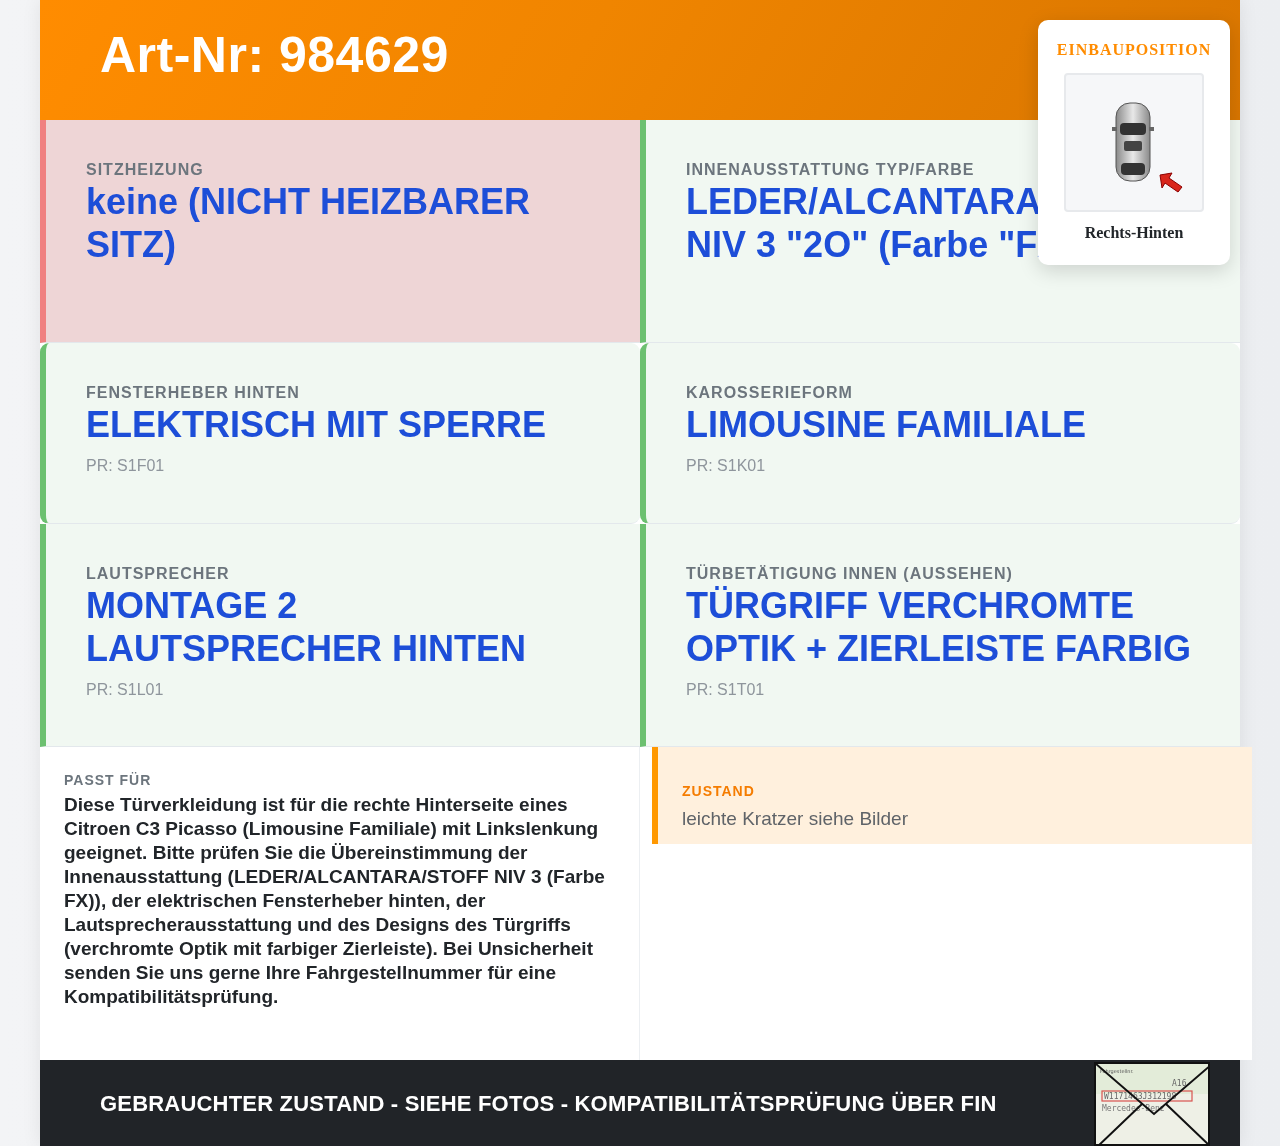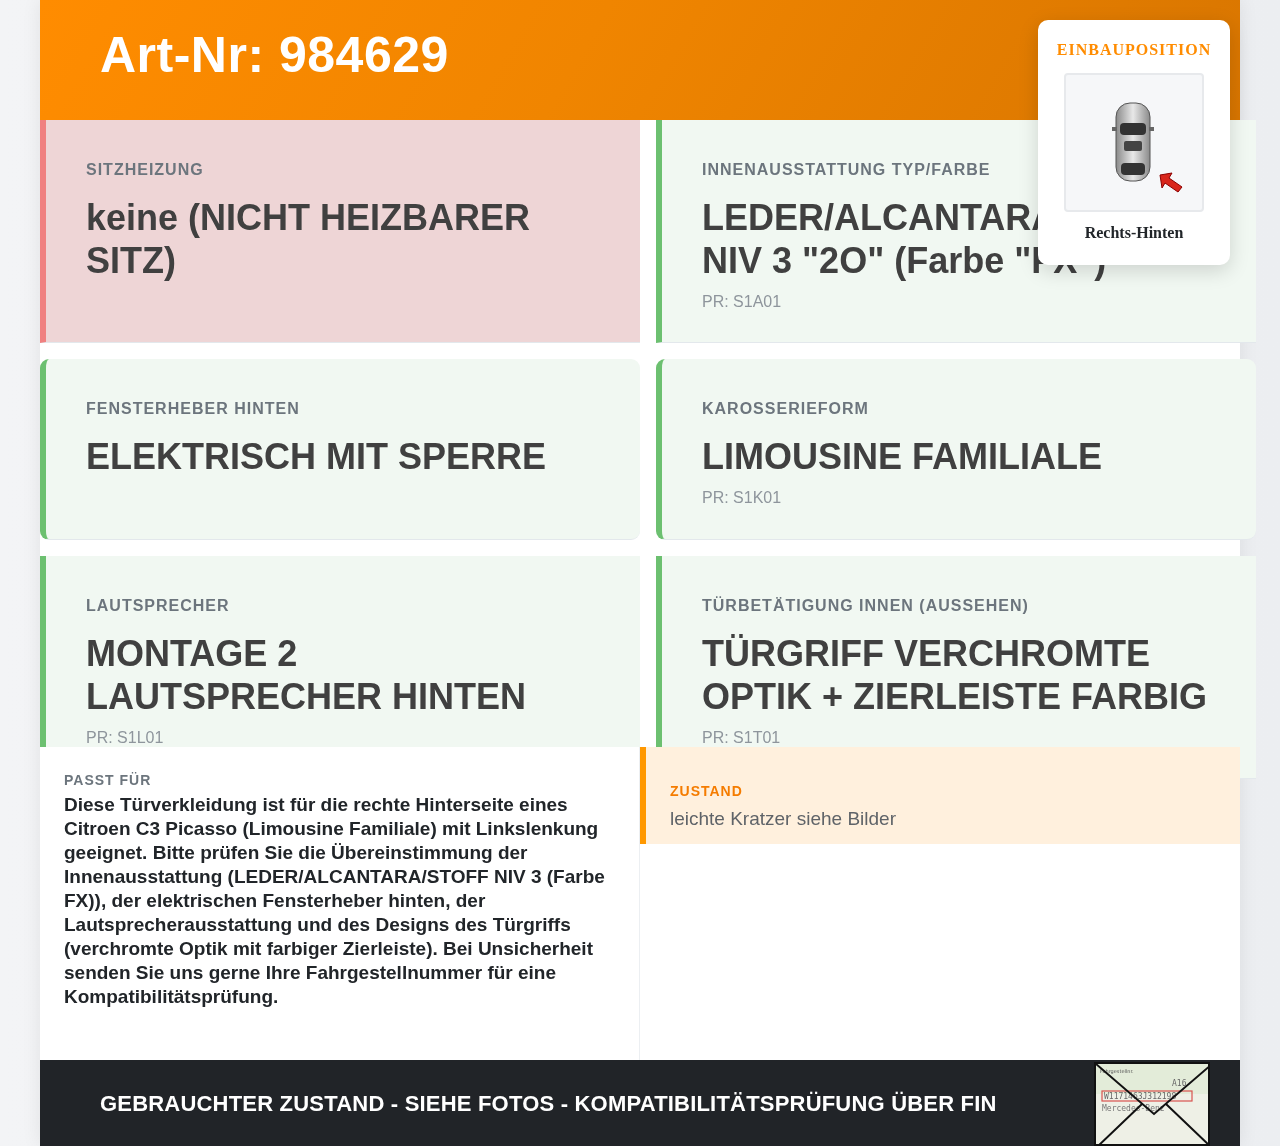--- a/index.html
+++ b/index.html
@@ -18,44 +18,44 @@
       position: absolute; left: 0; top: 0; width: 1200px; height: 120px;
       background: linear-gradient(120deg, #ff8c00 0%, #f08500 45%, #d97600 100%);
     }
     .header-title {
       position: absolute; left: 60px; top: 26px;
       font-size: 50px; font-weight: 700; color: #ffffff; letter-spacing: 0.5px;
       font-family: Liberation Sans, sans-serif;
     }
     .grid {
       position: absolute; left: 0; top: 120px; width: 1200px;
-      display: grid; grid-template-columns: 600px 600px; gap: 16px;
+      display: grid; grid-template-columns: 600px 600px;
     }
     .cell {
       position: relative; border-left: 6px solid #6cc070; background: #f1f8f2;
       border-bottom: 1px solid #e3e8ec; padding: 40px 40px 0 40px;
     }
     .cell.red { border-left-color: #f08080; background: #eed5d6; }
     .cell.row1 { height: 223px; }
     .cell.row2 { height: 181px; border-radius: 9px; }
     .cell.row3 { height: 223px; }
     .cell-label {
       font-size: 16px; font-weight: 700; color: #6c757d; letter-spacing: 1px;
       text-transform: uppercase; line-height: 20px;
     }
     .cell-value {
-      font-size: 36px; font-weight: 700; color: #404040; line-height: 43px;
-      margin-top: 16px; font-family: "Liberation Sans", sans-serif;
+      font-size: 36px; font-weight: 700; color: #1d4ed8; line-height: 43px;
+      margin-top: 0; font-family: "Liberation Sans", sans-serif;
     }
     .cell-pr {
       font-size: 16px; color: #8e959c; margin-top: 10px; line-height: 20px;
     }
     .bottom {
       position: absolute; left: 0; top: 747px; width: 1200px; height: 313px;
-      display: grid; grid-template-columns: 600px 600px;
+      display: grid; grid-template-columns: 600px 600px; gap: 12px;
     }
     .fits {
       padding: 24px 24px 0 24px; border-right: 1px solid #eceff2; background: #ffffff;
     }
     .fits-label {
       font-size: 14px; font-weight: 700; color: #6c757d; letter-spacing: 1px; line-height: 18px;
     }
     .fits-text {
       font-size: 19px; font-weight: 700; color: #212529; line-height: 24px; margin-top: 4px;
     }
@@ -110,25 +110,25 @@
   </div>
 
   <div class="grid">
     <div class="cell red row1">
       <div class="cell-label">SITZHEIZUNG</div>
       <div class="cell-value">keine (NICHT HEIZBARER SITZ)</div>
     </div>
     <div class="cell row1">
       <div class="cell-label">INNENAUSSTATTUNG TYP/FARBE</div>
       <div class="cell-value">LEDER/ALCANTARA/STOFF NIV 3 "2O" (Farbe "FX")</div>
-      <div class="cell-pr">PR: S1A01</div>
     </div>
     <div class="cell row2">
       <div class="cell-label">FENSTERHEBER HINTEN</div>
       <div class="cell-value">ELEKTRISCH MIT SPERRE</div>
+      <div class="cell-pr">PR: S1F01</div>
     </div>
     <div class="cell row2">
       <div class="cell-label">KAROSSERIEFORM</div>
       <div class="cell-value">LIMOUSINE FAMILIALE</div>
       <div class="cell-pr">PR: S1K01</div>
     </div>
     <div class="cell row3">
       <div class="cell-label">LAUTSPRECHER</div>
       <div class="cell-value">MONTAGE 2 LAUTSPRECHER HINTEN</div>
       <div class="cell-pr">PR: S1L01</div>

